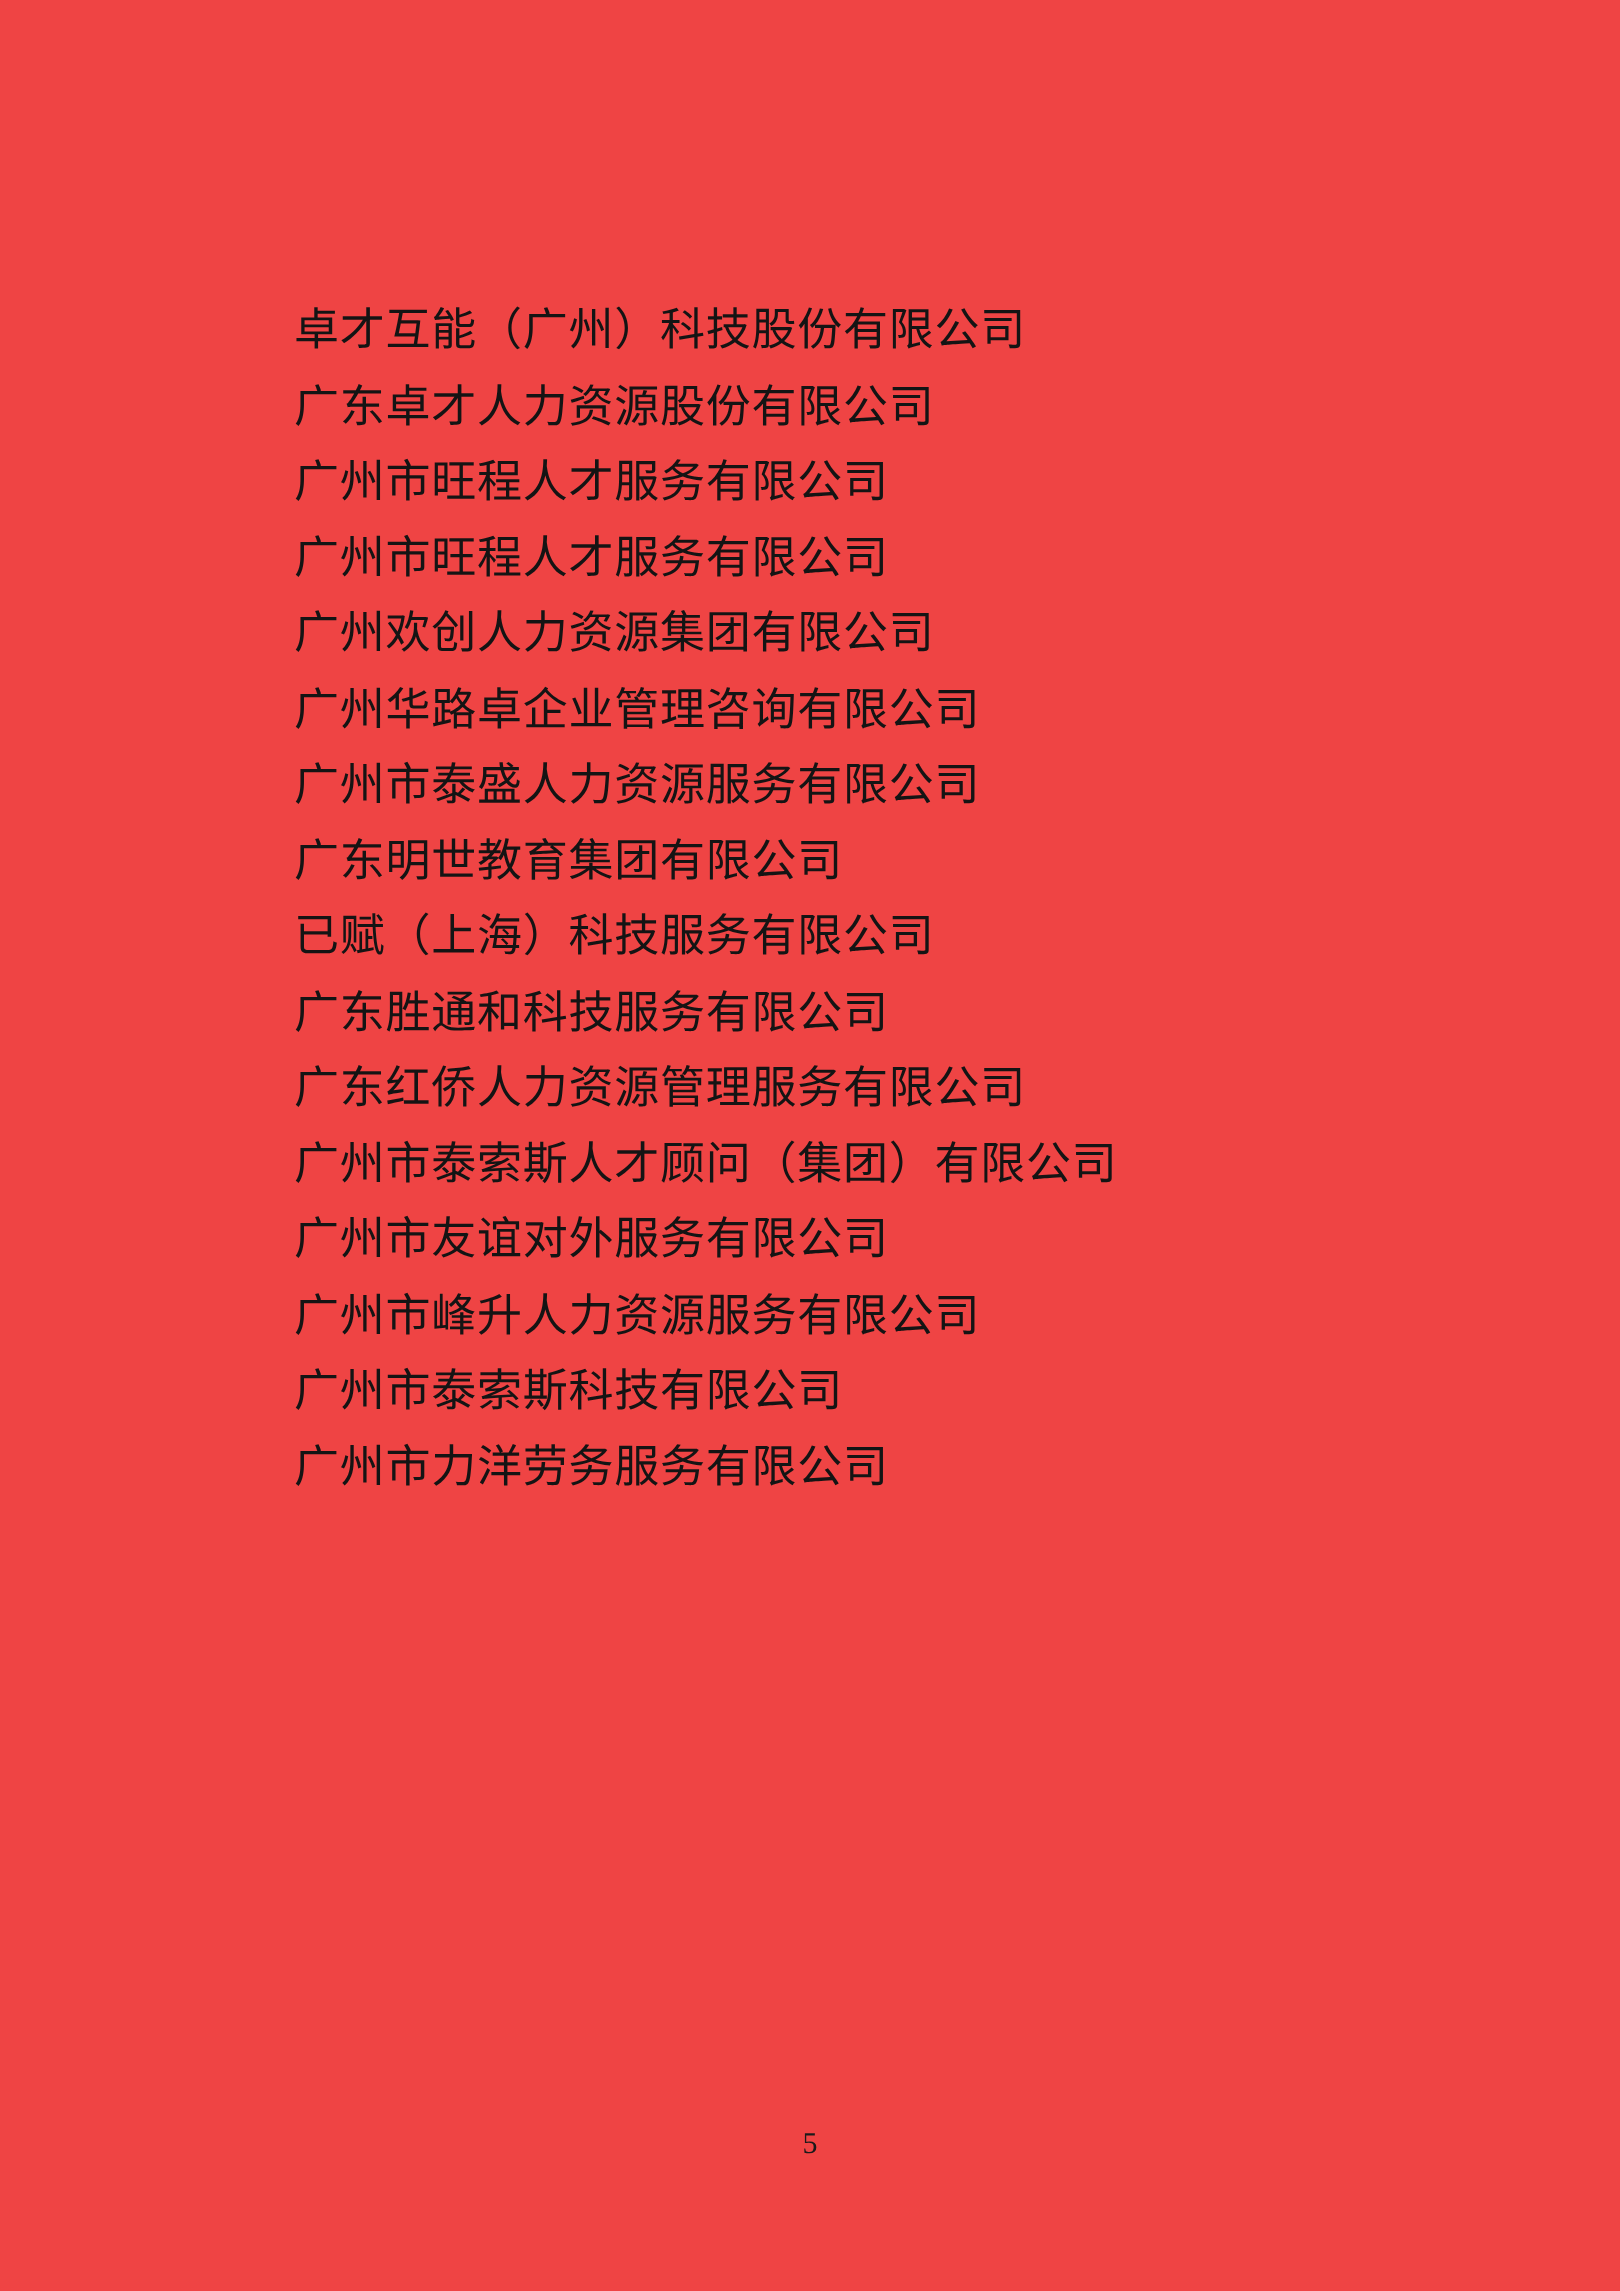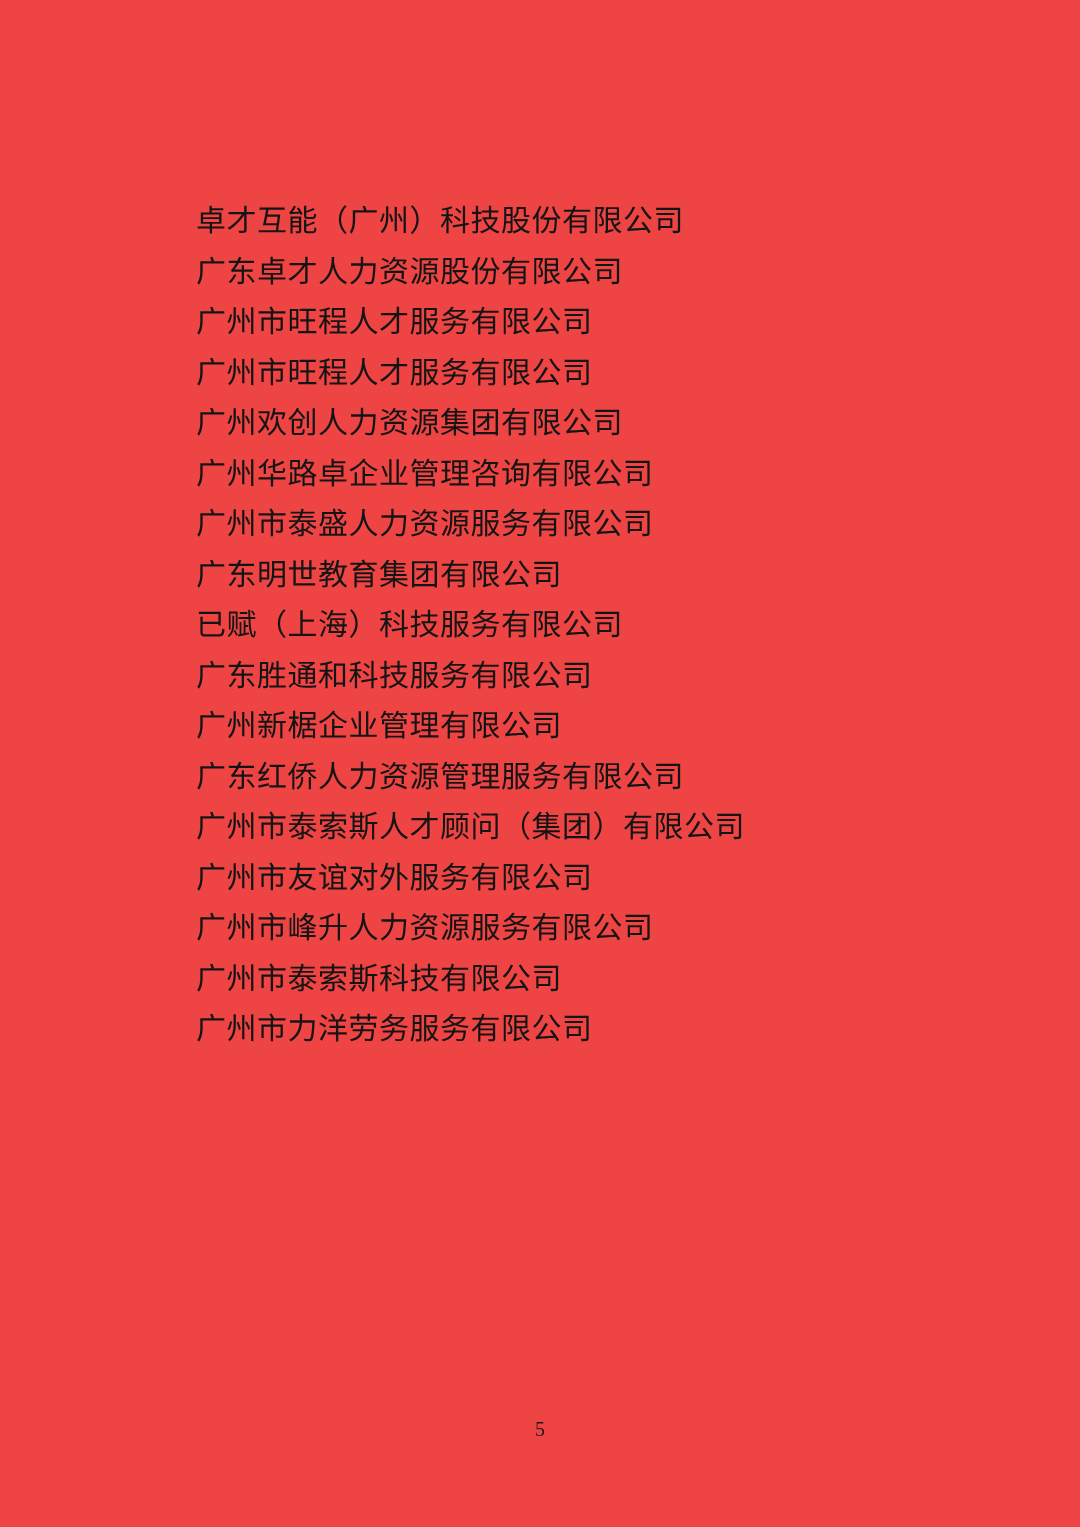--- a/index.html
+++ b/index.html
@@ -53,21 +53,20 @@
     <div class="doc-line">卓才互能（广州）科技股份有限公司</div>
     <div class="doc-line">广东卓才人力资源股份有限公司</div>
     <div class="doc-line">广州市旺程人才服务有限公司</div>
     <div class="doc-line">广州市旺程人才服务有限公司</div>
     <div class="doc-line">广州欢创人力资源集团有限公司</div>
     <div class="doc-line">广州华路卓企业管理咨询有限公司</div>
     <div class="doc-line">广州市泰盛人力资源服务有限公司</div>
     <div class="doc-line">广东明世教育集团有限公司</div>
     <div class="doc-line">已赋（上海）科技服务有限公司</div>
     <div class="doc-line">广东胜通和科技服务有限公司</div>
-    <div class="doc-line">广州新椐企业管理有限公司</div>
     <div class="doc-line">广东红侨人力资源管理服务有限公司</div>
     <div class="doc-line">广州市泰索斯人才顾问（集团）有限公司</div>
     <div class="doc-line">广州市友谊对外服务有限公司</div>
     <div class="doc-line">广州市峰升人力资源服务有限公司</div>
     <div class="doc-line">广州市泰索斯科技有限公司</div>
     <div class="doc-line">广州市力洋劳务服务有限公司</div>
   </div>
   <div class="page-number">5</div>
 </div>
 

